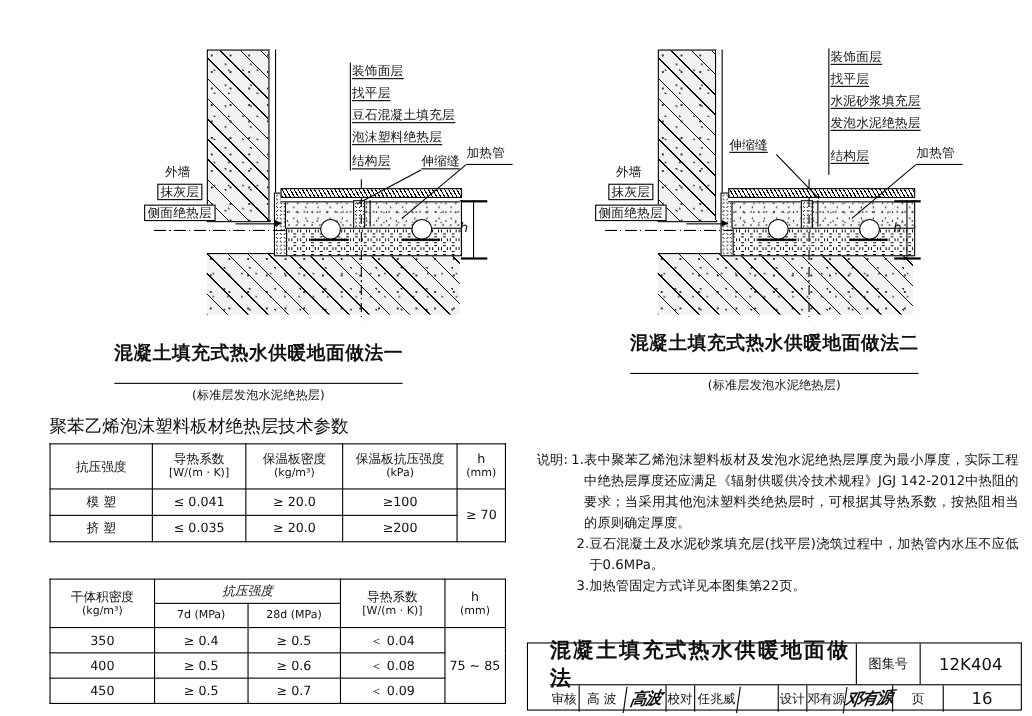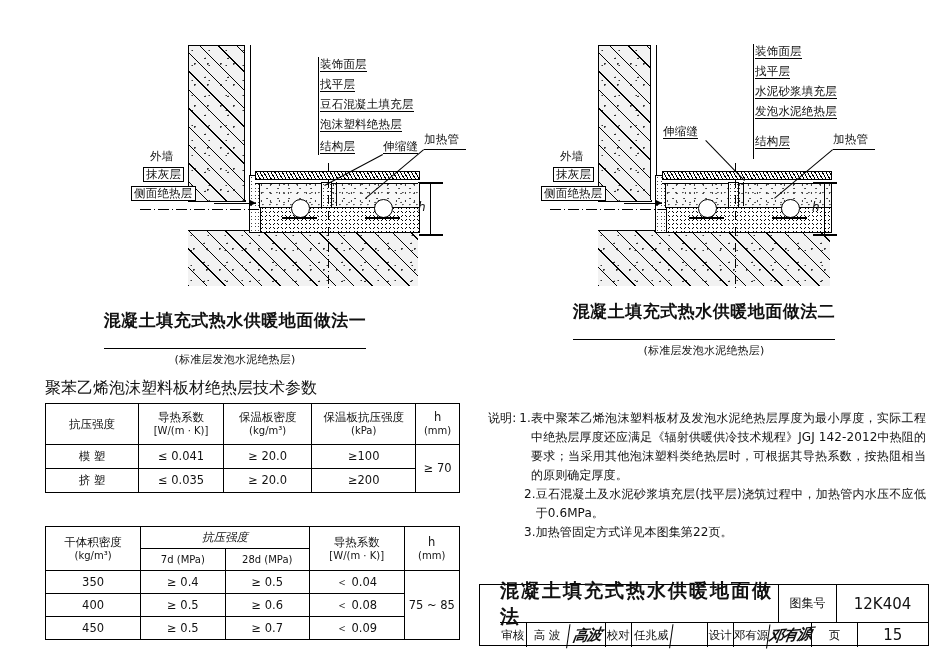--- a/index.html
+++ b/index.html
@@ -377,17 +377,17 @@
       <div class="tb-b" style="width:33px;">审核</div>
       <div class="tb-b" style="width:54px;">高 波</div>
       <div class="tb-b sig" style="width:48px;">高波</div>
       <div class="tb-b" style="width:33px;">校对</div>
       <div class="tb-b" style="width:52px;">任兆威</div>
       <div class="tb-b sig" style="width:46px;"></div>
       <div class="tb-b" style="width:33px;">设计</div>
       <div class="tb-b" style="width:46px;">邓有源</div>
       <div class="tb-b sig" style="width:48px;">邓有源</div>
       <div class="tb-b" style="width:58px;">页</div>
-      <div class="tb-b" style="width:92px;font-size:15px;">15</div>
+      <div class="tb-b" style="width:92px;font-size:15px;">16</div>
     </div>
   </div>
 
 </div>
 
 </body></html>

